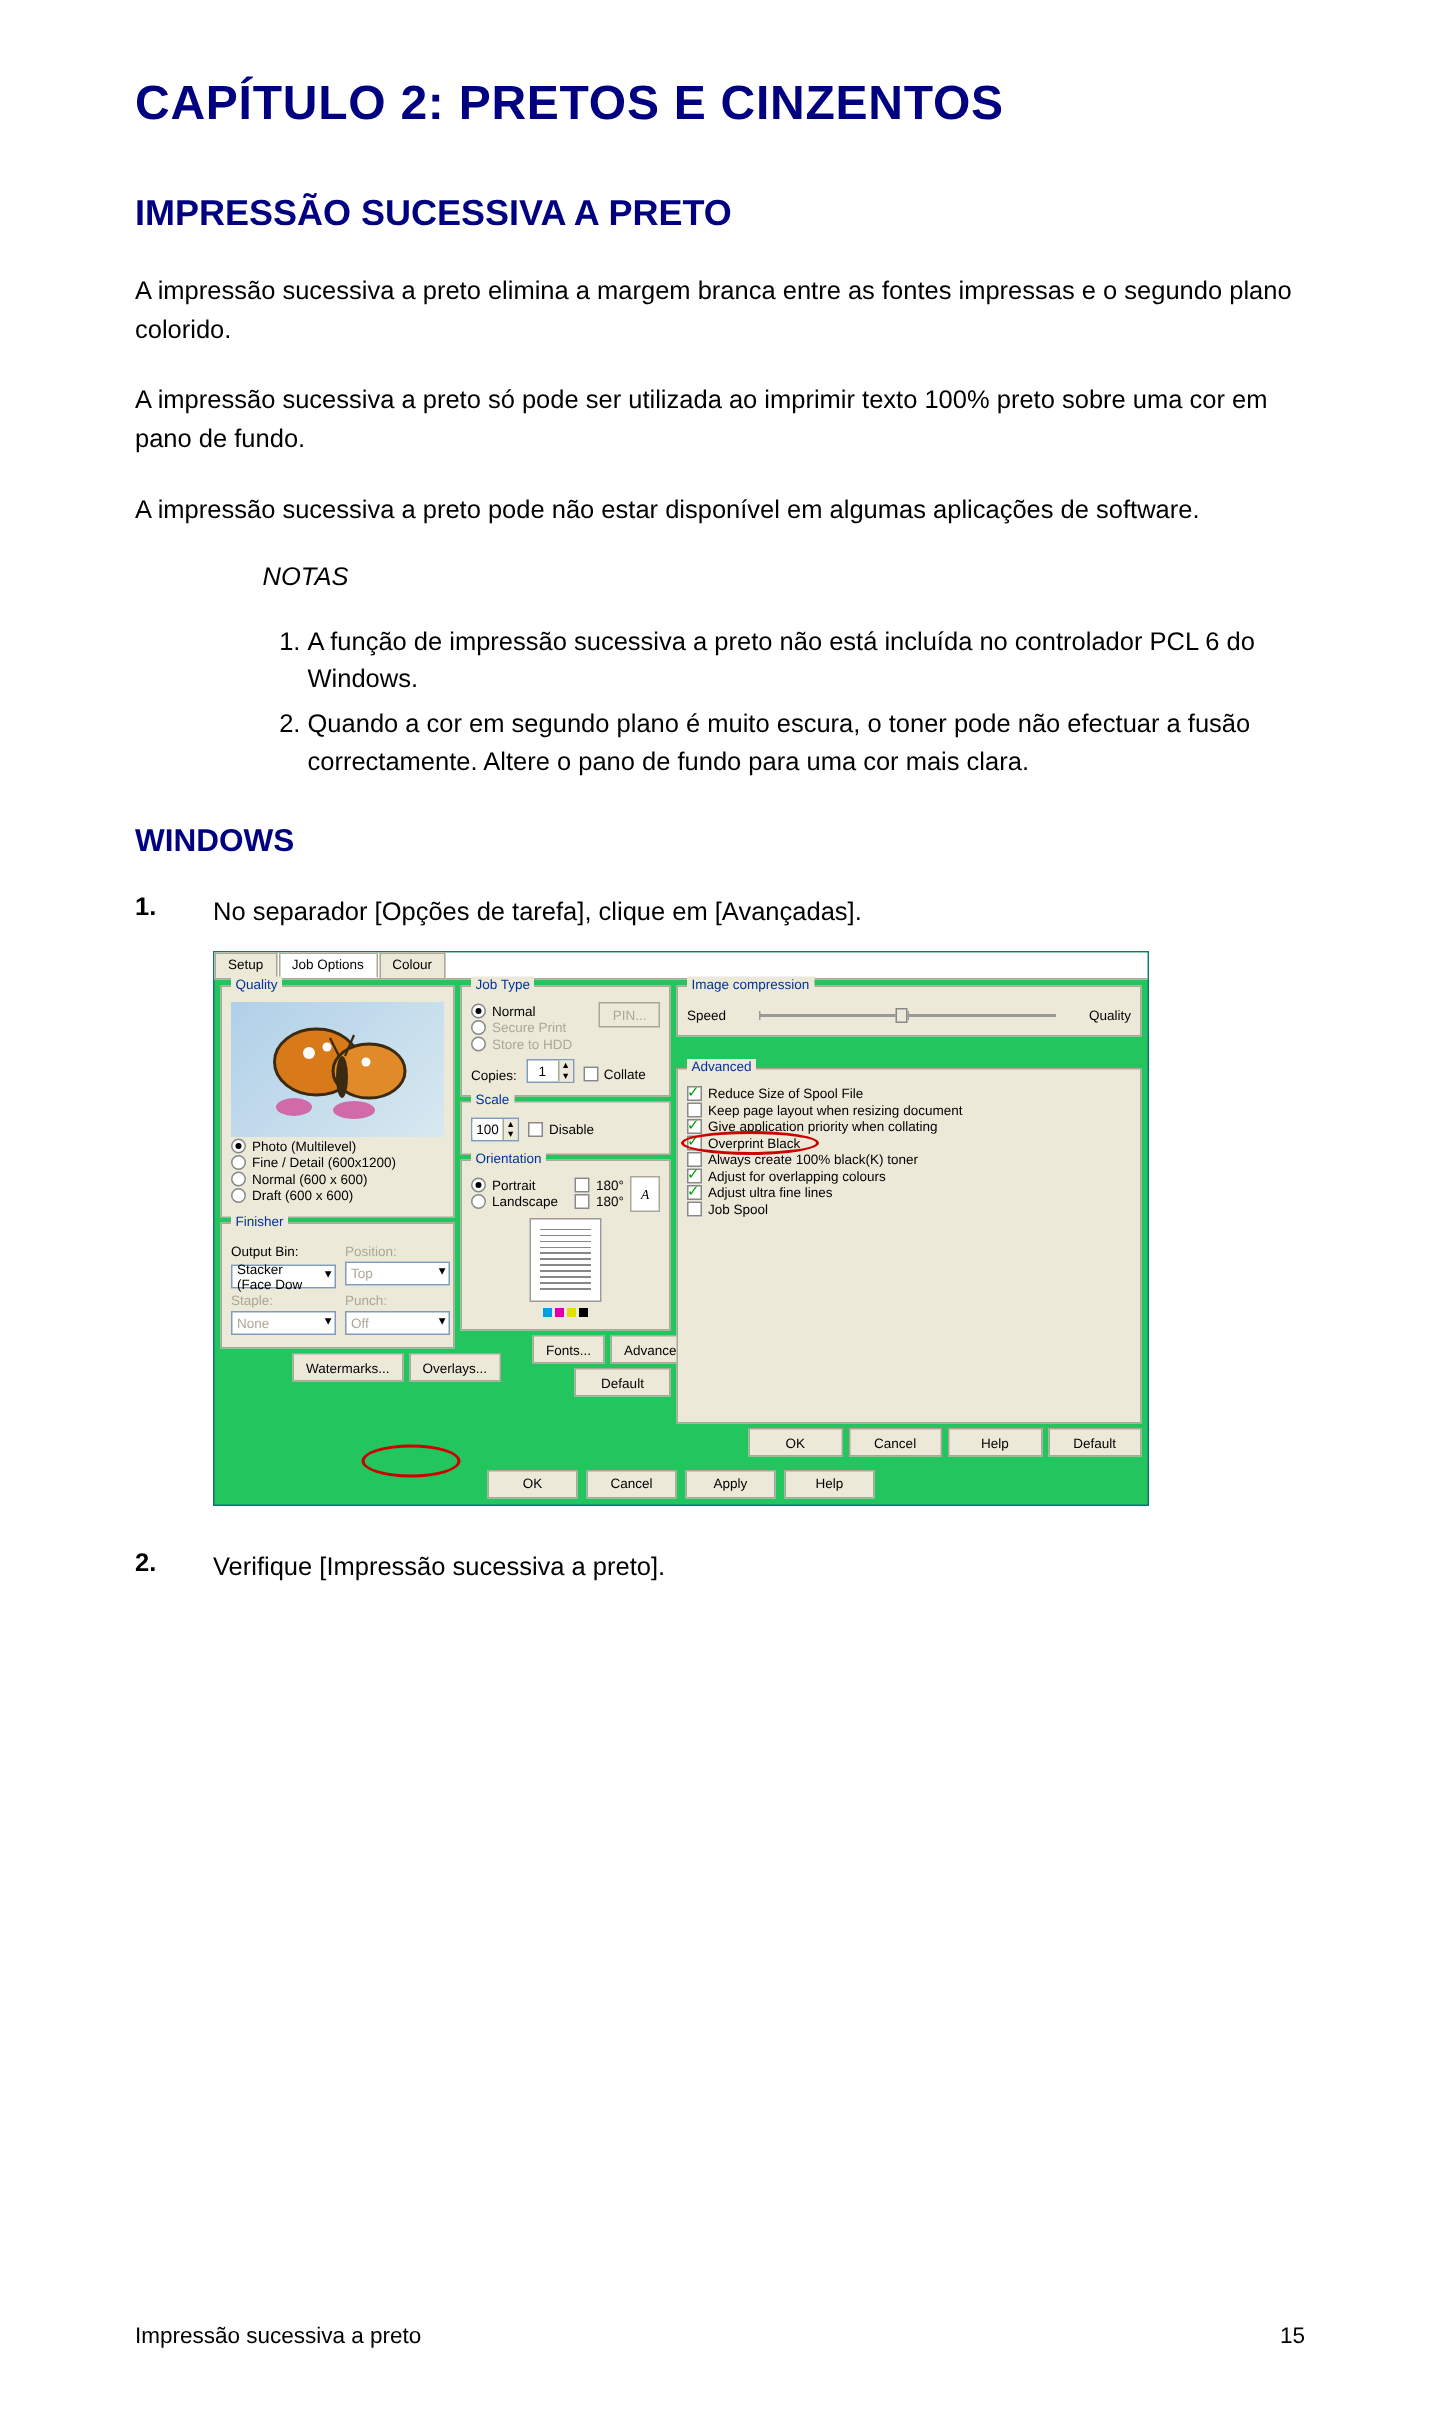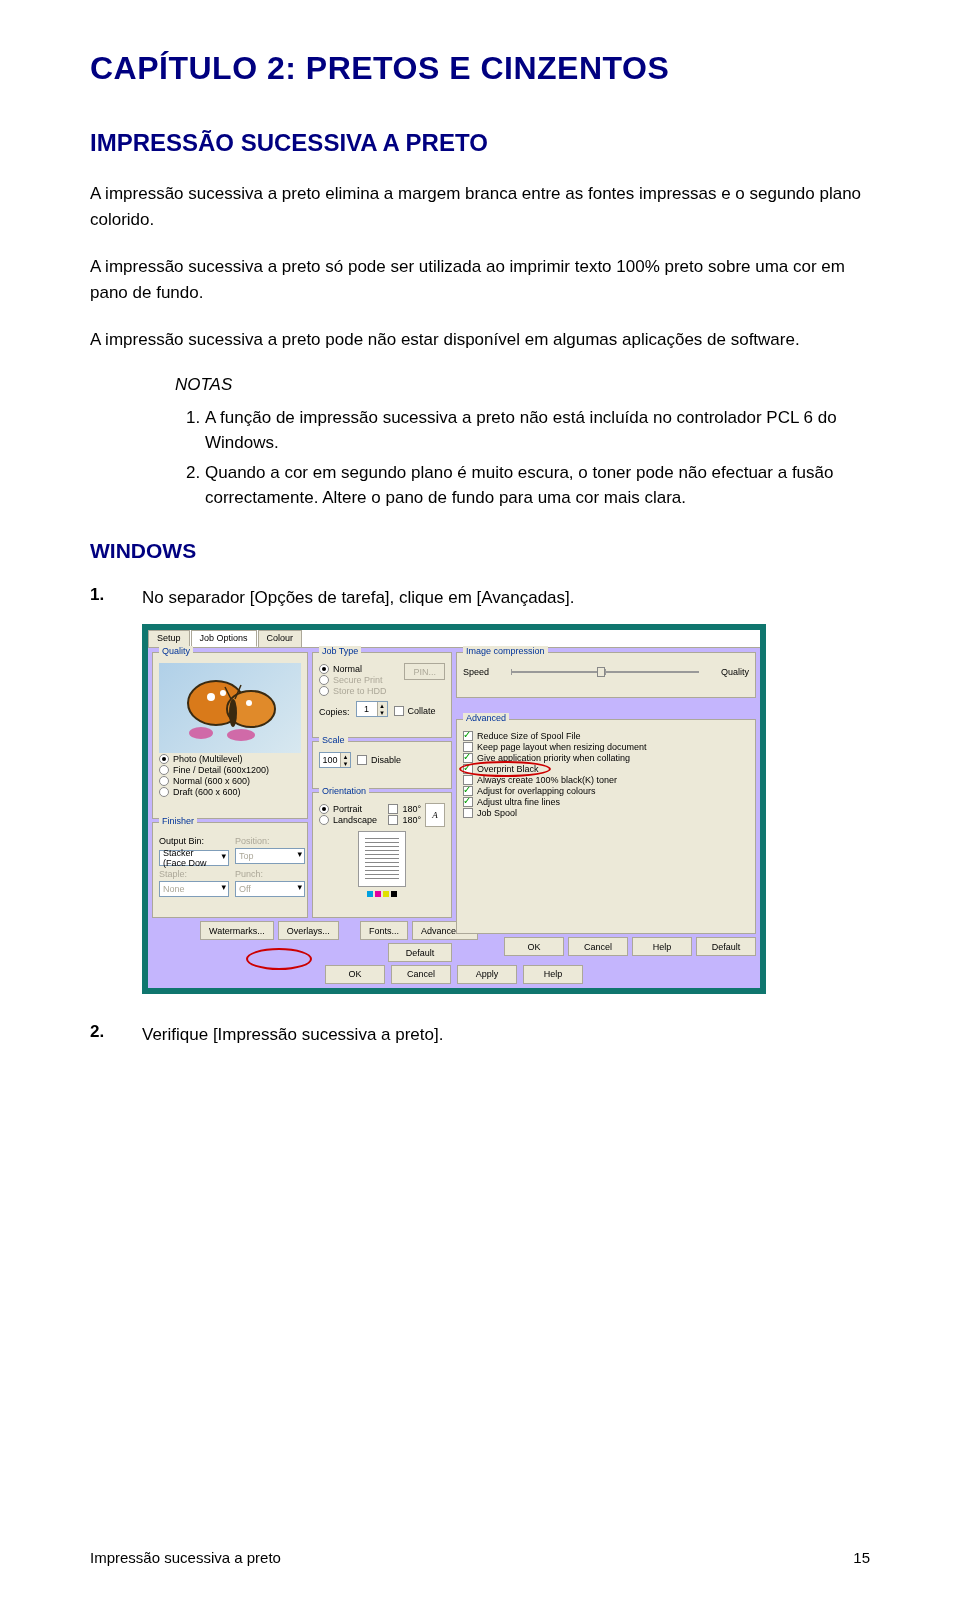--- a/index.html
+++ b/index.html
@@ -32,21 +32,21 @@
     line-height: 1.5;
     margin-bottom: 22px;
   }
   .notes-block {
     margin-left: 85px;
     margin-bottom: 28px;
   }
   .notes-label {
     font-size: 17px;
     font-style: italic;
-    margin-bottom: 10px;
+    margin-bottom: 20px;
   }
   .notes-list {
     list-style: decimal;
     margin-left: 30px;
   }
   .notes-list li {
     font-size: 17px;
     line-height: 1.5;
     margin-bottom: 4px;
   }
@@ -69,22 +69,22 @@
   }
   .step-text {
     font-size: 17px;
     line-height: 1.5;
   }
   .screenshot {
     width: 624px;
     height: 370px;
     margin-left: 52px;
     margin-bottom: 28px;
-    background: #c4b5fd;
-    border: 6px solid #0f766e;
+    background: #22c55e;
+    border: 1px solid #0f766e;
     position: relative;
     font-family: Tahoma, sans-serif;
     font-size: 9px;
     color: #000;
   }
   .ss-tabs {
     display: flex;
     height: 18px;
     background: #fff;
     border-bottom: 1px solid #aca899;
@@ -99,21 +99,21 @@
   }
   .ss-tab.active { background: #fff; border-bottom: 1px solid #fff; position: relative; top: 0; }
   .ss-body { display: flex; height: calc(100% - 18px - 28px); padding: 4px; gap: 4px; }
   .ss-col1 { width: 156px; display: flex; flex-direction: column; gap: 3px; }
   .ss-col2 { width: 140px; display: flex; flex-direction: column; gap: 3px; }
   .ss-col3 { flex: 1; display: flex; flex-direction: column; gap: 3px; }
   .grp {
     border: 1px solid #aca899;
     background: #ece9d8;
     position: relative;
-    padding: 10px 6px 20px 6px;
+    padding: 10px 6px 8px 6px;
   }
   .grp-title {
     position: absolute;
     top: -7px;
     left: 6px;
     background: #ece9d8;
     padding: 0 3px;
     font-size: 9px;
     color: #003399;
   }

